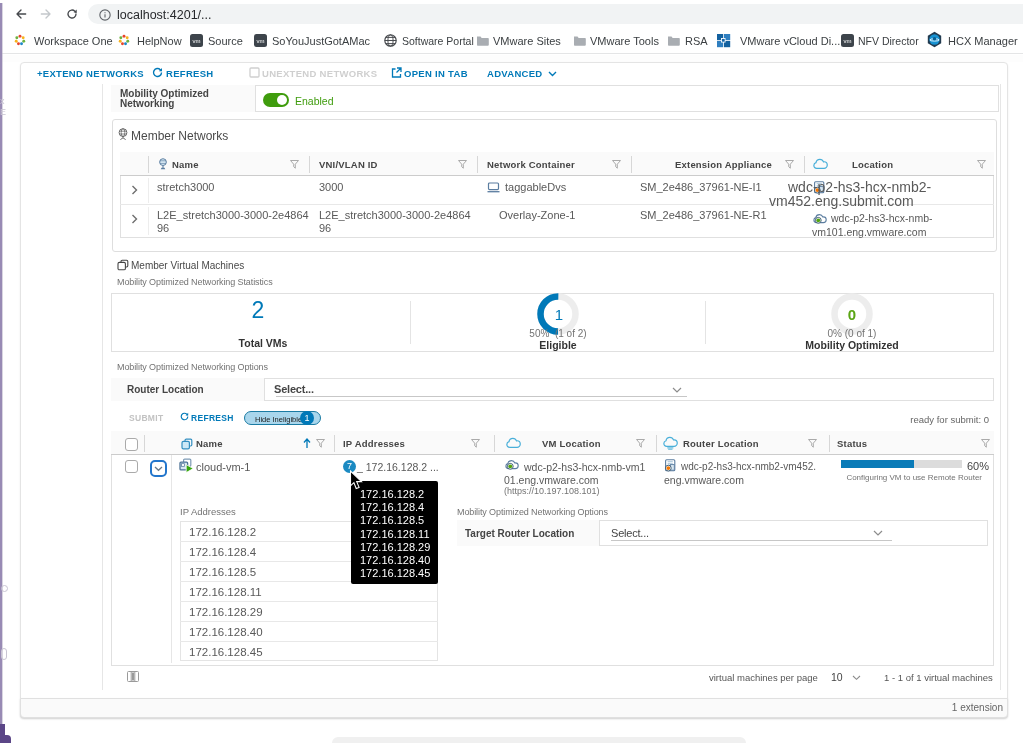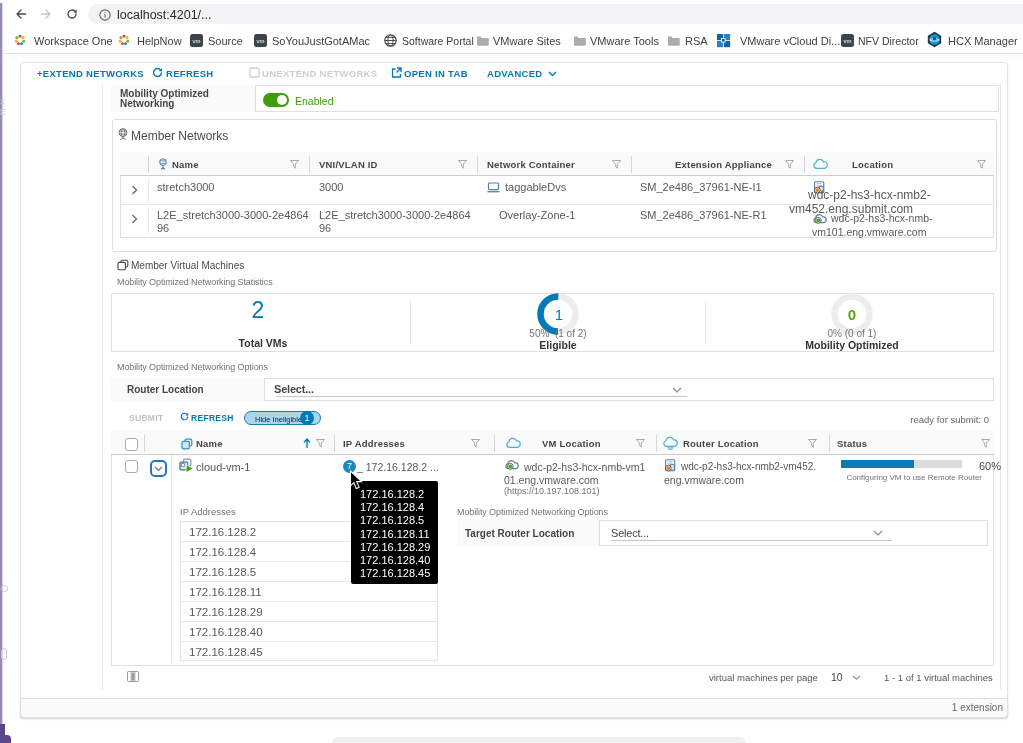--- a/index.html
+++ b/index.html
@@ -208,21 +208,21 @@
   </svg>
 <div class="ab cell12" style="left:505px;top:181px;">taggableDvs</div>
 <div class="ab cell12" style="left:640px;top:181px;">SM_2e486_37961-NE-I1</div>
 <svg class="ab" style="left:813px;top:181px" width="13" height="13" viewBox="0 0 13 13">
     <rect x="1.6" y=".8" width="9.2" height="11" rx="1" stroke="#5b7da0" stroke-width="1.1" fill="#fff"></rect>
     <path d="M3.6 2.8h5.2M3.6 4.8h5.2M3.6 6.8h5.2" stroke="#9fc0d8" stroke-width="1.1"></path>
     <rect x="6.3" y="5.6" width="4" height="5.6" fill="#d9e7f2" stroke="#5b7da0" stroke-width=".9"></rect>
     <circle cx="4.3" cy="9.1" r="2.9" fill="#fff" stroke="#33536b" stroke-width=".9"></circle>
     <circle cx="4.3" cy="9.1" r="1.9" fill="#f57600"></circle>
   </svg>
-<div class="ab" style="left:789px;top:181px;width:172px;font-size:12px;color:#595959;line-height:13.5px;text-indent:19px;margin-top:8px;">wdc-p2-hs3-hcx-nmb2-<br><span style="display:inline-block;text-indent:0;">vm452.eng.submit.com</span></div>
+<div class="ab" style="left:769px;top:181px;width:172px;font-size:14px;color:#595959;line-height:13.5px;text-indent:19px;">wdc-p2-hs3-hcx-nmb2-<br><span style="display:inline-block;text-indent:0;">vm452.eng.submit.com</span></div>
 
 <svg class="ab" style="left:131px;top:214px" width="7" height="10" viewBox="0 0 7 10">
     <path d="M1.5 1l4 4-4 4" stroke="#6e6e6e" stroke-width="1.4" fill="none"></path>
   </svg>
 <div class="ab" style="left:148px;top:207px;width:1px;height:28px;background:#ededed;"></div>
 <div class="ab cell12" style="left:157px;top:209px;width:180px;line-height:12.5px;">L2E_stretch3000-3000-2e4864<br>96</div>
 <div class="ab cell12" style="left:319px;top:209px;width:180px;line-height:12.5px;">L2E_stretch3000-3000-2e4864<br>96</div>
 <div class="ab cell12" style="left:499px;top:209px;">Overlay-Zone-1</div>
 <div class="ab cell12" style="left:640px;top:209px;">SM_2e486_37961-NE-R1</div>
 <svg class="ab" style="left:813px;top:213px" width="14" height="12" viewBox="0 0 14 12">
@@ -354,21 +354,21 @@
     <rect x="1.6" y=".8" width="9.2" height="11" rx="1" stroke="#5b7da0" stroke-width="1.1" fill="#fff"></rect>
     <path d="M3.6 2.8h5.2M3.6 4.8h5.2M3.6 6.8h5.2" stroke="#9fc0d8" stroke-width="1.1"></path>
     <rect x="6.3" y="5.6" width="4" height="5.6" fill="#d9e7f2" stroke="#5b7da0" stroke-width=".9"></rect>
     <circle cx="4.3" cy="9.1" r="2.9" fill="#fff" stroke="#33536b" stroke-width=".9"></circle>
     <circle cx="4.3" cy="9.1" r="1.9" fill="#f57600"></circle>
   </svg>
 <div class="ab" style="left:681px;top:461px;font-size:10px;color:#595959;white-space:nowrap;">wdc-p2-hs3-hcx-nmb2-vm452.</div>
 <div class="ab" style="left:664px;top:474px;font-size:10.5px;color:#595959;white-space:nowrap;">eng.vmware.com</div>
 <div class="ab" style="left:841px;top:460px;width:121px;height:8px;background:#dcdcdc;"></div>
 <div class="ab" style="left:841px;top:460px;width:73px;height:8px;background:#0a7bb8;"></div>
-<div class="ab" style="left:967px;top:460px;font-size:11px;color:#454545;margin-left:12px;">60%</div>
+<div class="ab" style="left:967px;top:460px;font-size:11px;color:#454545;">60%</div>
 <div class="ab" style="left:782px;top:473px;width:200px;text-align:right;font-size:8px;color:#737373;">Configuring VM to use Remote Router</div>
 
 <div class="ab" style="left:180px;top:506px;font-size:9.5px;color:#737373;white-space:nowrap;">IP Addresses</div>
 <div class="ab" style="left:180px;top:521px;width:258px;height:140px;border:1px solid #e4e4e4;background:#fff;"></div>
 <div class="ab" style="left:189px;top:526px;font-size:11.5px;color:#595959;">172.16.128.2</div>
 <div class="ab" style="left:180px;top:541px;width:258px;height:1px;background:#e8e8e8;"></div>
 <div class="ab" style="left:189px;top:546px;font-size:11.5px;color:#595959;">172.16.128.4</div>
 <div class="ab" style="left:180px;top:561px;width:258px;height:1px;background:#e8e8e8;"></div>
 <div class="ab" style="left:189px;top:566px;font-size:11.5px;color:#595959;">172.16.128.5</div>
 <div class="ab" style="left:180px;top:581px;width:258px;height:1px;background:#e8e8e8;"></div>

